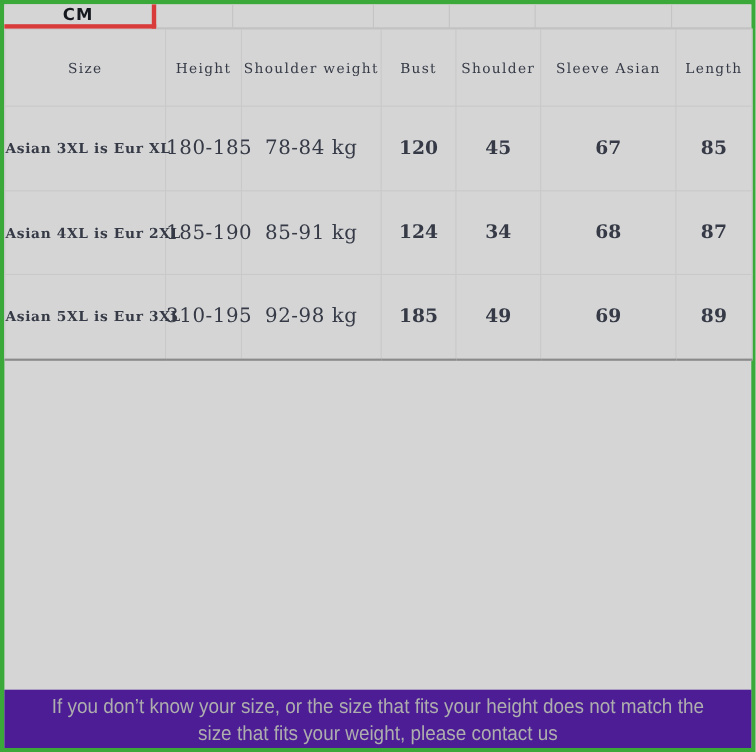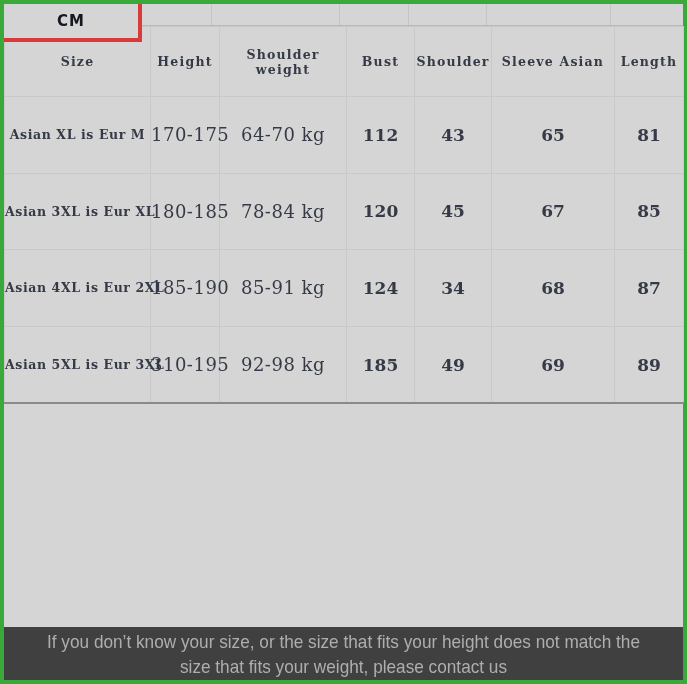--- a/index.html
+++ b/index.html
@@ -17,21 +17,21 @@
     background:#d5d5d5;
   }
   
   #tabstrip{
     display:flex;
     height:22px;
     background:#d5d5d5;
   }
   #cm-tab{
     width:142px;
-    height:38px;
+    height:22px;
     box-sizing:border-box;
     border-bottom:4px solid #d93b3b;
     border-right:4px solid #d93b3b;
     display:flex;align-items:center;justify-content:center;
     font-family:"DejaVu Sans", sans-serif;
     font-weight:bold;
     font-size:15px;
     color:#15181e;
     letter-spacing:1px;
     background:#d5d5d5;
@@ -58,21 +58,21 @@
     border:1px solid #c9c9c9;
     text-align:center;
     vertical-align:middle;
     color:#353a46;
     background:#d5d5d5;
     padding:0;
   }
   th{
     height:69px;
     font-family:"DejaVu Serif", serif;
-    font-weight:bold;
+    font-weight:normal;
     font-size:12.5px;
     letter-spacing:1.2px;
     margin-top:11px;
   }
   tbody td{
     height:75.6px;
   }
   td.sz{
     font-family:"DejaVu Serif", serif;
     font-weight:bold;
@@ -92,21 +92,21 @@
     font-size:17px;
   }
   tbody tr:last-child td{
     border-bottom:2px solid #8a8a8a;
   }
   
   #footer{
     position:absolute;
     left:0;right:0;bottom:0;
     height:53px;
-    background:#404040;
+    background:#4c1d95;
     display:flex;align-items:center;justify-content:center;
     text-align:center;
     padding:0 14px;
     box-sizing:border-box;
   }
   #footer-text{
     font-family:"Liberation Sans", sans-serif;
     font-size:18.5px;
     line-height:25px;
     color:#aeaeae;
@@ -146,29 +146,20 @@
         <th>Height</th>
         <th>Shoulder weight</th>
         <th>Bust</th>
         <th>Shoulder</th>
         <th>Sleeve Asian</th>
         <th>Length</th>
       </tr>
     </thead>
     <tbody id="tbody">
         <tr>
-          <td class="sz">Asian XL is Eur M</td>
-          <td class="rng">170-175</td>
-          <td class="rng">64-70 kg</td>
-          <td class="num">112</td>
-          <td class="num">43</td>
-          <td class="num">65</td>
-          <td class="num">81</td>
-        </tr>
-        <tr>
           <td class="sz">Asian 3XL is Eur XL</td>
           <td class="rng">180-185</td>
           <td class="rng">78-84 kg</td>
           <td class="num">120</td>
           <td class="num">45</td>
           <td class="num">67</td>
           <td class="num">85</td>
         </tr>
         <tr>
           <td class="sz">Asian 4XL is Eur 2XL</td>

